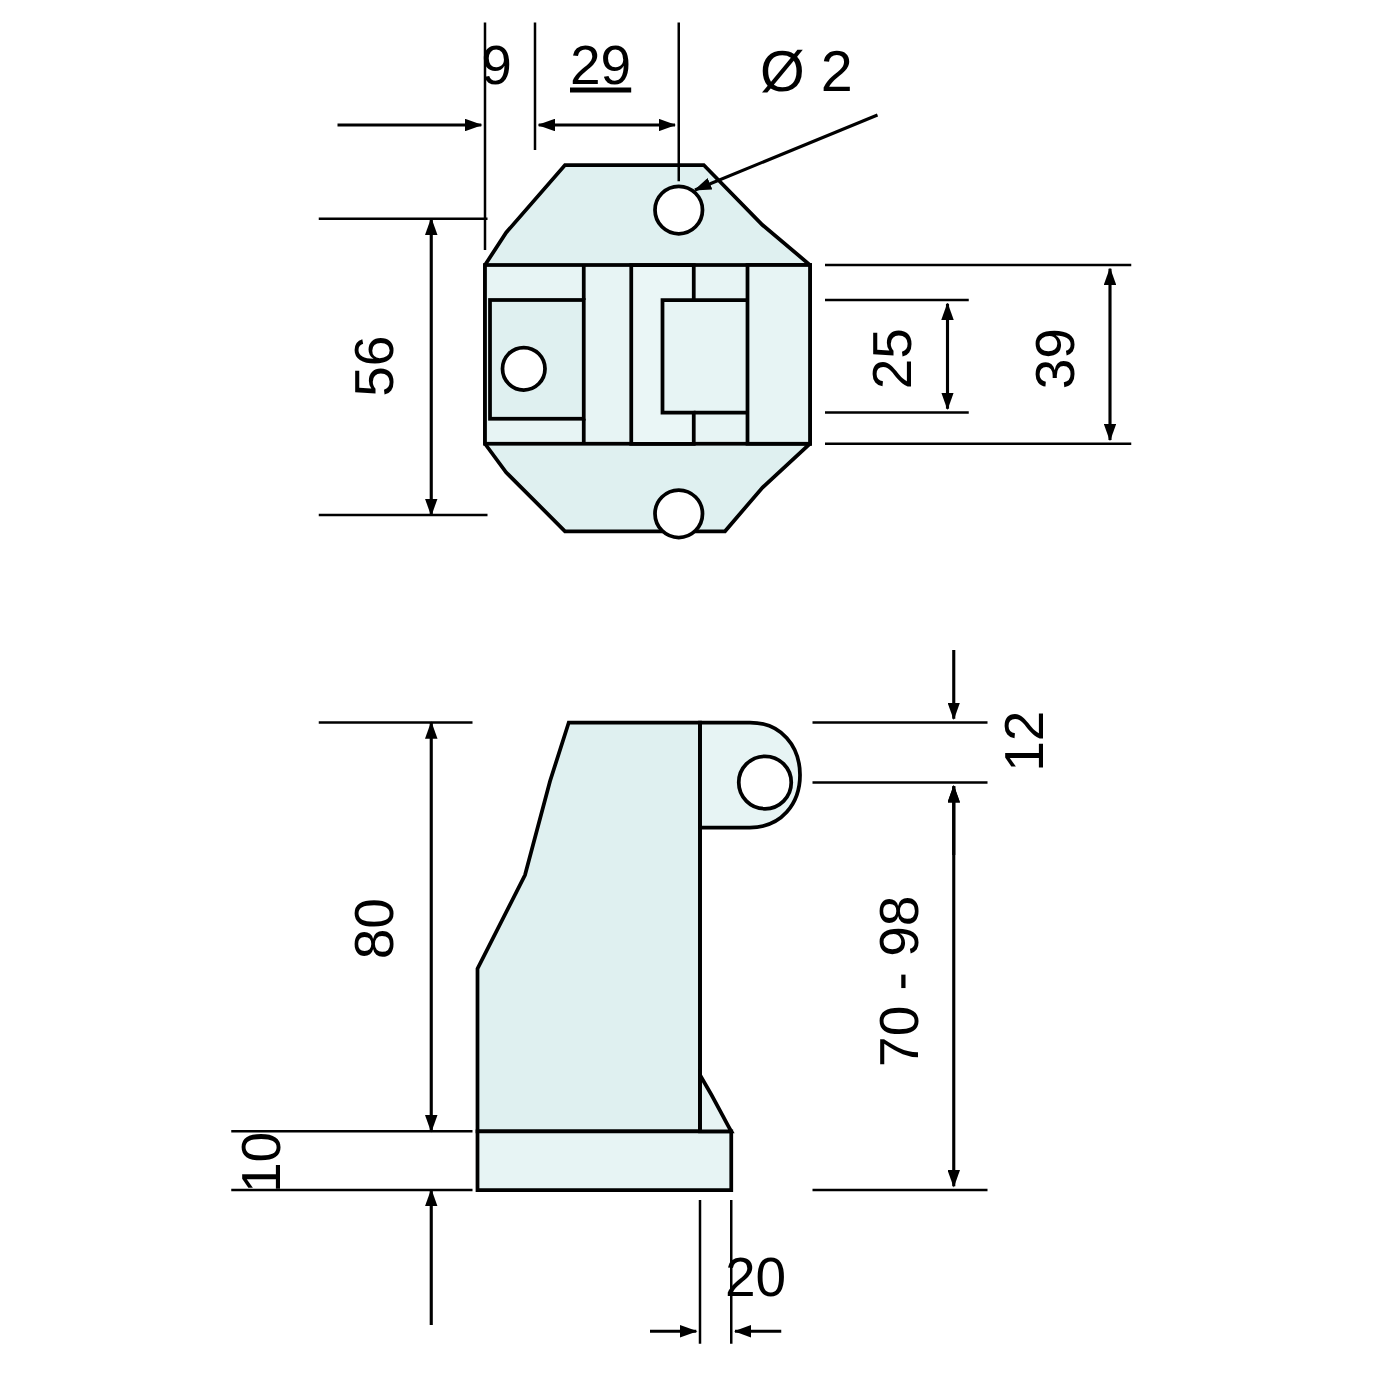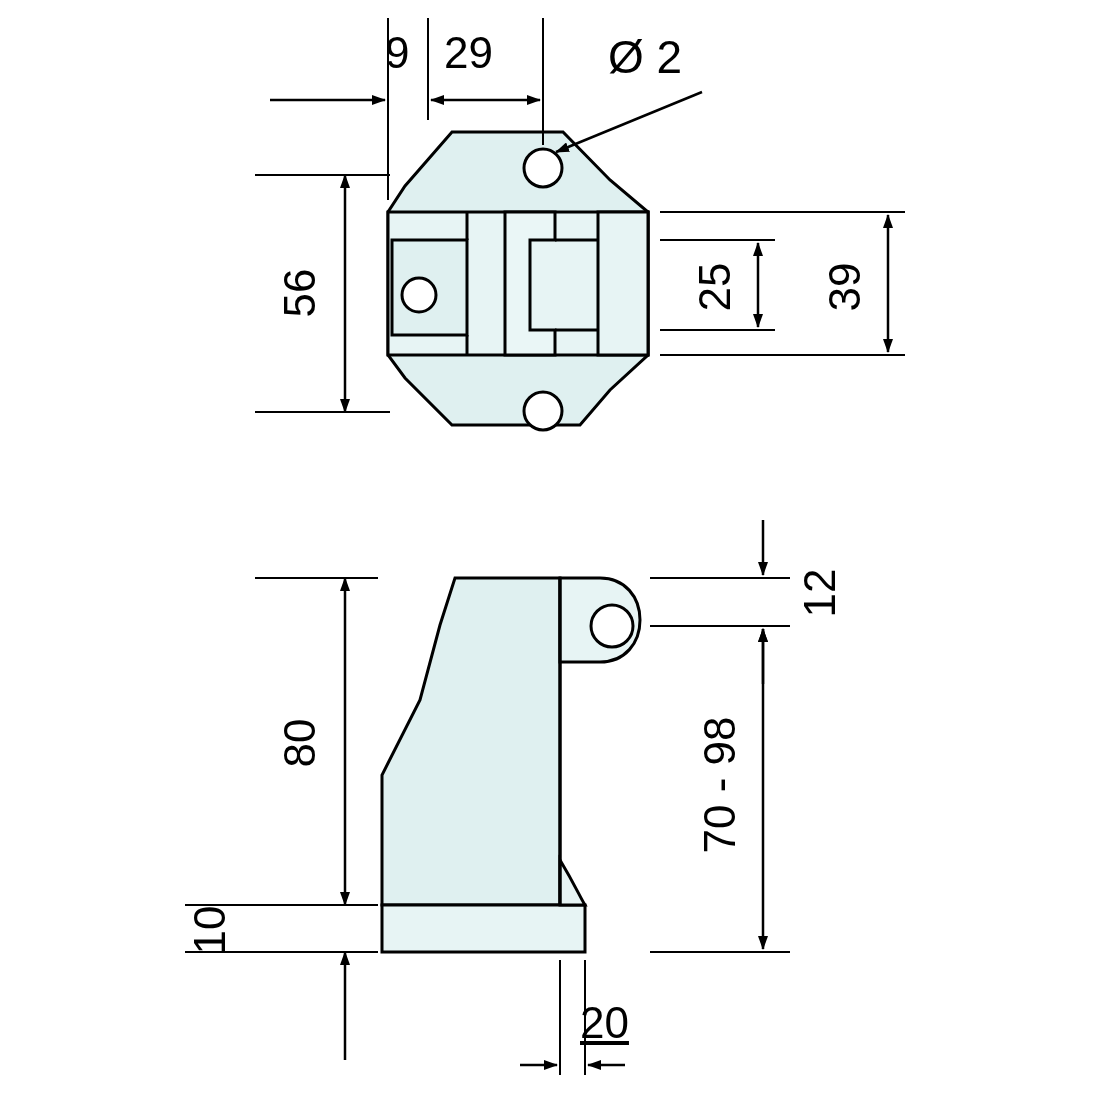--- a/index.html
+++ b/index.html
@@ -128,28 +128,28 @@
       <line x1="763" y1="629" x2="763" y2="949" stroke="#000" stroke-width="2.5" marker-start="url(#arrStart)" marker-end="url(#arrEnd)"></line>
 
       <line x1="560" y1="960" x2="560" y2="1075" stroke="#000" stroke-width="2"></line>
       <line x1="585" y1="960" x2="585" y2="1075" stroke="#000" stroke-width="2"></line>
       <line x1="520" y1="1065" x2="557" y2="1065" stroke="#000" stroke-width="2.5" marker-end="url(#arrEnd)"></line>
       <line x1="625" y1="1065" x2="588" y2="1065" stroke="#000" stroke-width="2.5" marker-end="url(#arrEnd)"></line>
     </g>
   </svg>
 
   <div class="dim-label" style="left:385px; top:28px;">9</div>
-  <div class="dim-label" style="left:444px; top:28px;">29</div>
+  <div class="dim-label" style="left:456px; top:28px;text-decoration:underline;">29</div>
   <div class="dim-label" style="left:608px; top:30px; font-size:46px;">Ø 2</div>
 
   <div class="dim-label vert" style="left:250px; top:268px; width:100px; text-align:center;">56</div>
   <div class="dim-label vert" style="left:665px; top:262px; width:100px; text-align:center;">25</div>
   <div class="dim-label vert" style="left:795px; top:262px; width:100px; text-align:center;">39</div>
 
   <div class="dim-label vert" style="left:770px; top:568px; width:100px; text-align:center;">12</div>
   <div class="dim-label vert" style="left:620px; top:760px; width:200px; text-align:center;">70 - 98</div>
 
   <div class="dim-label vert" style="left:250px; top:718px; width:100px; text-align:center;">80</div>
   <div class="dim-label vert" style="left:160px; top:905px; width:100px; text-align:center;">10</div>
 
-  <div class="dim-label" style="left:580px; top:998px;text-decoration:underline;">20</div>
+  <div class="dim-label" style="left:580px; top:998px;">20</div>
 
 </div>
 
 </body></html>

